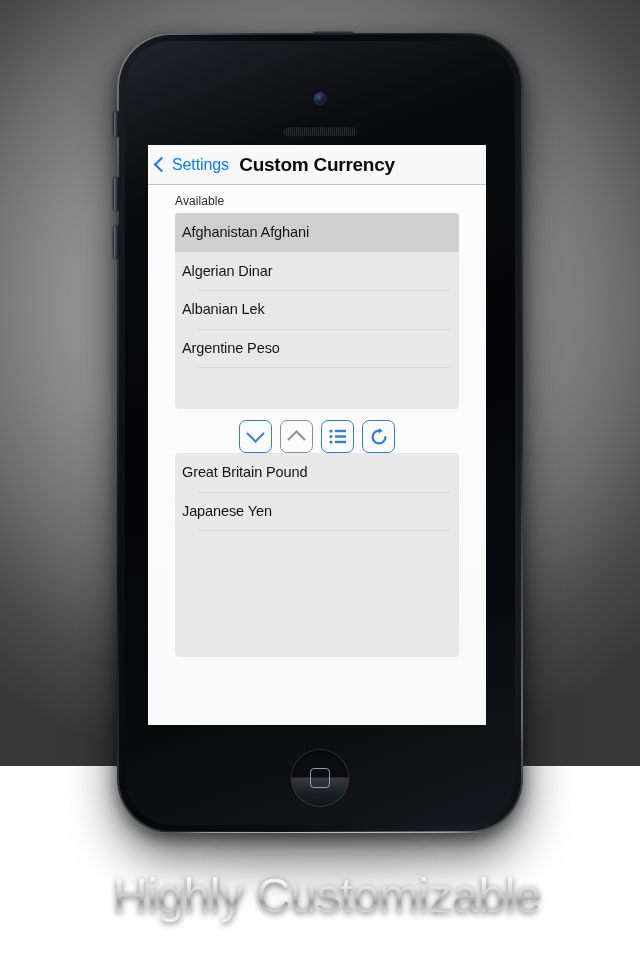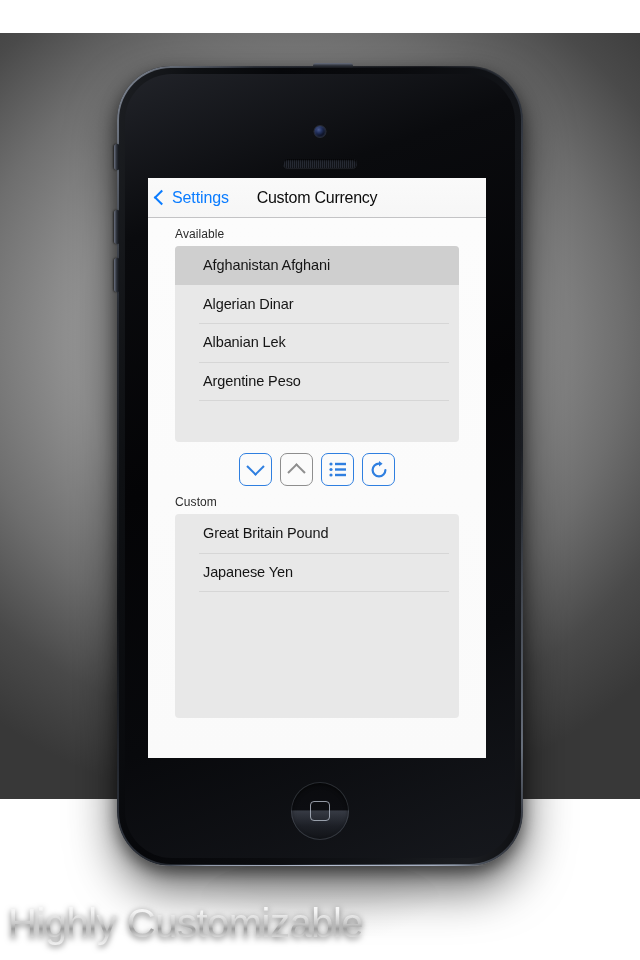--- a/index.html
+++ b/index.html
@@ -15,21 +15,20 @@
     position:relative;
     width:640px; height:766px;
     background:
       radial-gradient(ellipse 78% 62% at 46% 40%,
         #a9a9a9 0%,
         #a2a2a2 22%,
         #929292 44%,
         #6e6e6e 66%,
         #4a4a4a 84%,
         #383838 100%);
-    margin-top: 33px;
   }
 
   
   #phone {
     position:absolute;
     left:117px; top:33px;
     width:406px; height:800px;
     border-radius:54px;
     background:
       linear-gradient(100deg,
@@ -199,22 +198,22 @@
   }
   #back-label {
     font-size:16px;
     color:#0a7cff;
     letter-spacing:-.1px;
   }
   #nav-title {
     position:absolute;
     left:0; right:0;
     text-align:center;
-    font-size:16px;
-    font-weight:normal;
+    font-size:19px;
+    font-weight:bold;
     color:#0b0b0b;
     letter-spacing:-.25px;
     pointer-events:none;
   }
 
   
   #screen-body {
     position:relative;
     height:540px;
     background:
@@ -235,21 +234,21 @@
     overflow:hidden;
   }
   #available-panel { height:196px; }
   #custom-panel    { height:204px; }
 
   .list-row {
     position:relative;
     height:38.5px;
     display:flex;
     align-items:center;
-    padding-left:28px;
+    padding-left:7px;
     font-size:14.5px;
     color:#151515;
     letter-spacing:-.1px;
     cursor:pointer;
   }
   .list-row + .list-row::before {
     content:"";
     position:absolute;
     left:24px; right:10px; top:0;
     height:1px;
@@ -299,22 +298,23 @@
   }
   .chev.down { transform:rotate(45deg) translate(-2px,-2px); }
   .chev.up   { transform:rotate(-135deg) translate(-2px,-2px);
                border-right-color:#8e8e8e; border-bottom-color:#8e8e8e; }
 
   .icon-svg { display:block; }
 
   
   #caption {
     position:absolute;
-    left:8px; right:0; top:868px;
-    font-size:40px;
+    left:14px; right:0; top:868px;
+    text-align:center;
+    font-size:48px;
     letter-spacing:-.5px;
     background:linear-gradient(180deg,
       #ffffff 0%,
       #f2f2f2 26%,
       #c9c9c9 50%,
       #9d9d9d 62%,
       #d8d8d8 80%,
       #f6f6f6 100%);
     -webkit-background-clip:text;
             background-clip:text;
@@ -401,21 +401,20 @@
           </svg>
         </div>
         <div class="tool-btn">
           <svg class="icon-svg" width="18" height="18" viewBox="0 0 18 18">
             <path d="M9 2.6 A6.4 6.4 0 1 0 15.4 9" fill="none" stroke="#2f7fe0" stroke-width="2.2" stroke-linecap="round"></path>
             <path d="M9 0 L9 5.4 L12.6 2.7 Z" fill="#2f7fe0"></path>
           </svg>
         </div>
       </div>
 
-      <div class="section-label">Custom</div>
 
       <div class="list-panel" id="custom-panel">
         <div class="list-row">Great Britain Pound</div>
         <div class="list-row">Japanese Yen</div>
         <div class="row-underline"></div>
       </div>
 
     </div>
   </div>
 

